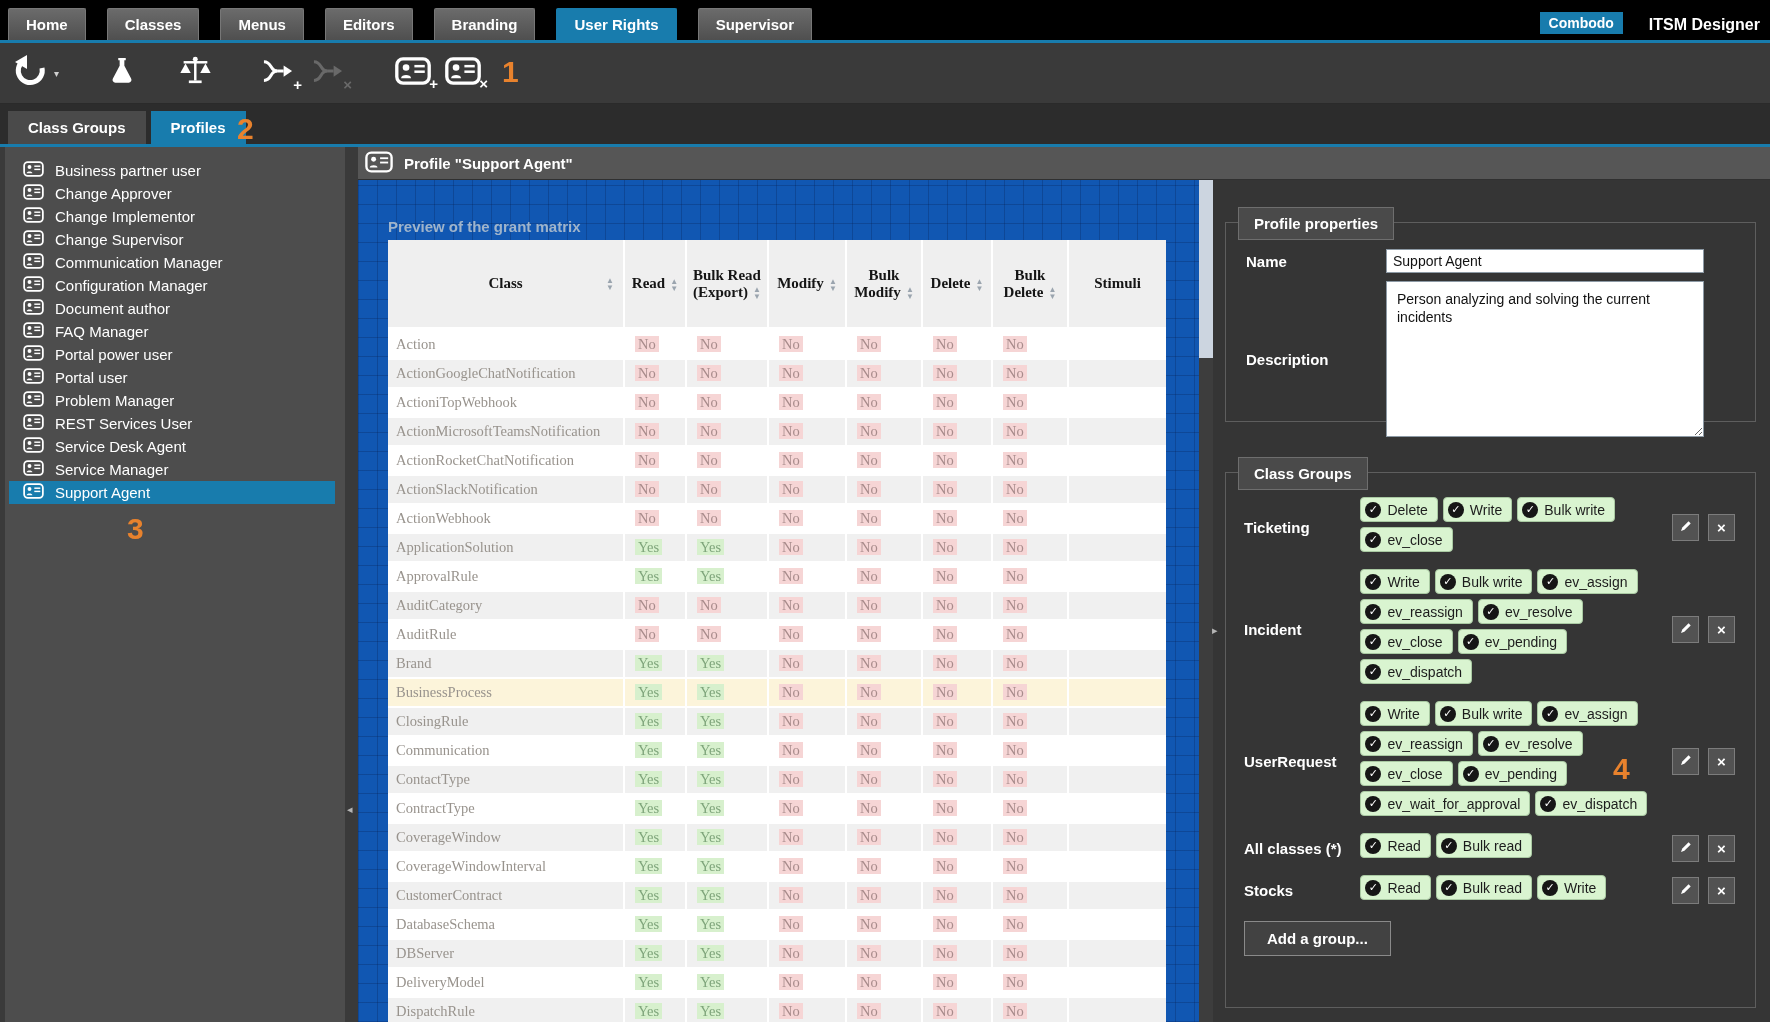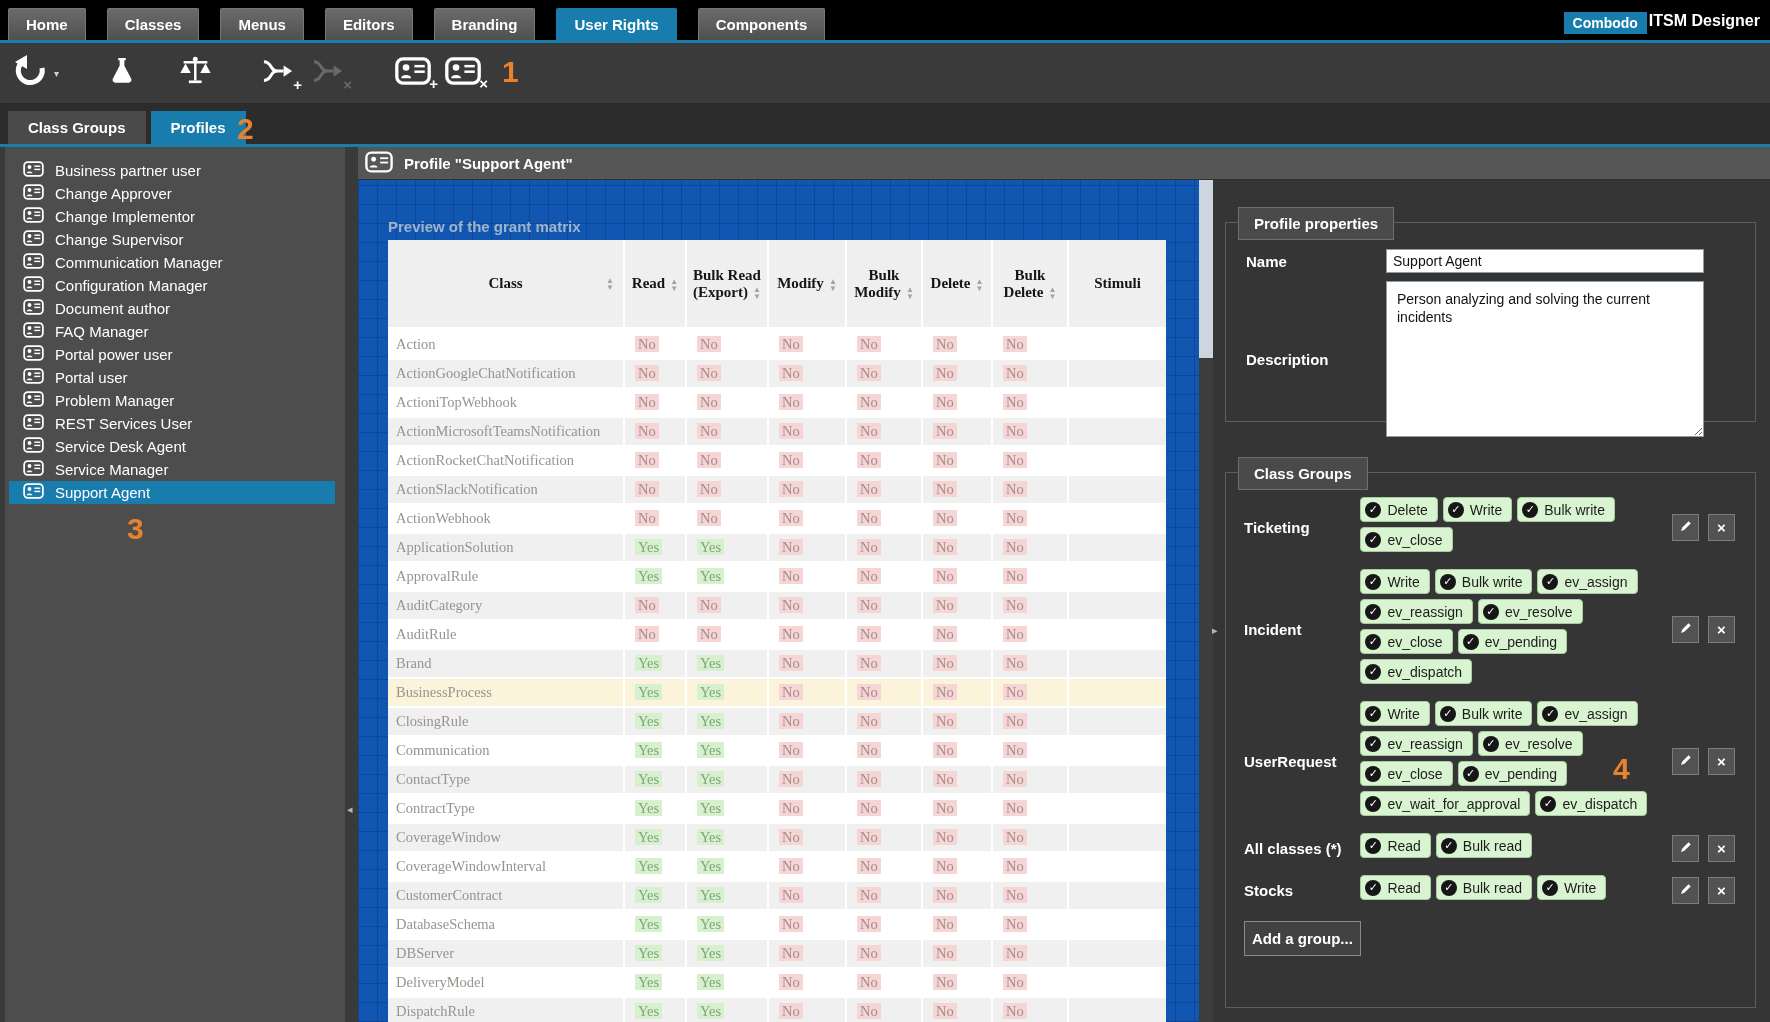--- a/index.html
+++ b/index.html
@@ -8,21 +8,21 @@
   .app { position:relative; width:1770px; height:1022px; background:#000; }
 
   
   .topbar { position:absolute; left:0; top:0; width:1770px; height:40px; background:#000;
     display:flex; align-items:flex-end; justify-content:space-between; }
   .main-tabs { display:flex; gap:21px; padding-left:8px; }
   .main-tab { height:32px; display:flex; align-items:center; padding:0 17px;
     background:linear-gradient(#6b6b6b,#4f4f4f); color:#fff; font-weight:bold; font-size:15px;
     border:1px solid #777; border-bottom:none; border-radius:2px 2px 0 0; cursor:default; }
   .main-tab.active { background:#187cad; border-color:#187cad; }
-  .top-right { display:flex; align-items:flex-start; gap:2px; padding-right:10px; padding-bottom:6px; }
+  .top-right { display:flex; align-items:flex-end; gap:26px; padding-right:10px; padding-bottom:6px; }
   .brand-badge { background:#187cad; color:#fff; font-weight:bold; font-size:14px; padding:3px 9px; }
   .app-title { color:#fff; font-weight:bold; font-size:16px; }
   .blue-line { position:absolute; left:0; width:1770px; height:3px; background:#187cad; }
   .bl1 { top:40px; } .bl2 { top:144px; }
 
   
   .toolbar { position:absolute; left:0; top:43px; width:1770px; height:61px; background:#3a3a3a;
     border-bottom:1px solid #2a2a2a; display:flex; align-items:center; }
   .tb-btn { display:flex; align-items:flex-end; position:relative; color:#fff; cursor:pointer; }
   .tb-btn.disabled { color:#696969; }
@@ -109,37 +109,37 @@
   .badge { display:inline-flex; align-items:center; gap:6px; background:#d9f4d0;
     border:1px solid #a9c9a2; border-radius:4px; padding:2px 9px 2px 4px; font-size:14px;
     color:#1c1c1c; white-space:nowrap; height:25px; }
   .check { width:16px; height:16px; border-radius:50%; background:#161616; color:#fff;
     font-size:11px; display:flex; align-items:center; justify-content:center; flex:none; }
   .cg-actions { margin-left:auto; margin-right:20px; display:flex; gap:9px; }
   .sq-btn { width:27px; height:27px; background:#525252; border:1px solid #7c7c7c;
     display:flex; align-items:center; justify-content:center; color:#fff; cursor:pointer; }
   .sq-btn .x { font-weight:bold; font-size:15px; line-height:1; }
   .add-group-btn { margin:4px 0 0 18px; background:#424242; border:1px solid #8a8a8a;
-    color:#fff; font-weight:bold; font-size:15px; padding:8px 7px; cursor:pointer;
+    color:#fff; font-weight:bold; font-size:15px; padding:8px 22px; cursor:pointer;
     font-family:"Liberation Sans",sans-serif; }
 </style>
 </head>
 <body>
 
 <div class="app">
 
   <header class="topbar">
     <nav class="main-tabs">
         <div class="main-tab">Home</div>
         <div class="main-tab">Classes</div>
         <div class="main-tab">Menus</div>
         <div class="main-tab">Editors</div>
         <div class="main-tab">Branding</div>
         <div class="main-tab active">User Rights</div>
-        <div class="main-tab">Components</div>
+        <div class="main-tab">Supervisor</div>
       </nav>
     <div class="top-right">
       <span class="brand-badge">Combodo</span>
       <span class="app-title">ITSM Designer</span>
     </div>
   </header>
   <div class="blue-line bl1"></div>
 
   <div class="toolbar">
     <div class="tb-btn" style="margin-left:12px">

